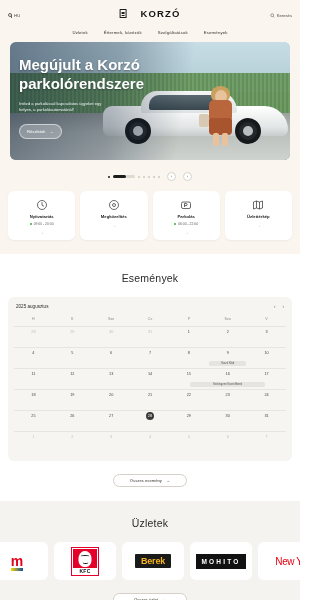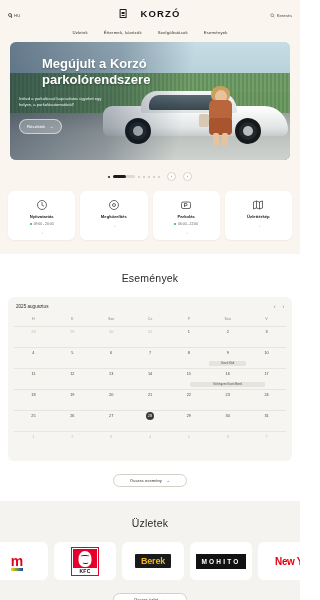--- a/index.html
+++ b/index.html
@@ -82,23 +82,22 @@
   .p-face { position:absolute; left:11px; top:4px; width:12px; height:13px; border-radius:50%; background:#e8c29c; }
   .p-top { position:absolute; left:5px; top:14px; width:23px; height:20px; background:#b9663c; border-radius:5px 5px 3px 3px; }
   .p-skirt { position:absolute; left:5px; top:32px; width:23px; height:17px; background:#a7542f; border-radius:2px 2px 4px 4px; }
   .p-leg { position:absolute; top:47px; width:6px; height:13px; background:#e8c29c; border-radius:2px; }
   .p-leg.l1 { left:9px; } .p-leg.l2 { left:18px; }
   .p-bag { position:absolute; left:-5px; top:28px; width:10px; height:13px; background:#d8c9b4; border-radius:2px; }
 
   .hero-overlay { position:absolute; inset:0; background:linear-gradient(100deg,rgba(12,30,55,.52) 0%,rgba(12,30,55,.30) 38%,rgba(12,30,55,0) 62%); }
   .hero-content { position:absolute; left:9px; top:14px; right:100px; }
   .hero-title {
-    font-size:13px; font-weight:bold; color:#fff; line-height:1.25;
+    font-size:15px; font-weight:bold; color:#fff; line-height:1.25;
     text-shadow:0 1px 2px rgba(0,0,0,.35);
-    margin-left:23px;
   }
   .hero-sub { margin-top:7px; font-size:4.1px; color:#eef2f5; line-height:1.5; width:86px; }
   .hero-btn {
     margin-top:11px; display:inline-flex; align-items:center; gap:4px;
     background:rgba(255,255,255,.26); border:.5px solid rgba(255,255,255,.55);
     color:#fff; font-size:4.2px; border-radius:9px; padding:4px 7px; cursor:pointer;
     backdrop-filter:blur(2px);
   }
   .carousel { display:flex; align-items:center; justify-content:center; gap:5px; padding:6px 0 8px; background:#faf6ef; }
   .track { display:flex; align-items:center; gap:3px; }
@@ -178,21 +177,21 @@
     width:13px; height:16px; background:#fff; border-radius:48% 48% 42% 42%; }
   .l-kfc .face:before { content:""; position:absolute; left:2px; top:4px; width:9px; height:2px;
     border-top:1.4px solid #111; border-radius:50%; }
   .l-kfc .face:after { content:""; position:absolute; left:3.5px; top:8.5px; width:6px; height:4px;
     border-bottom:1.3px solid #111; border-radius:0 0 50% 50%; }
   .l-kfc b { background:#fff; color:#111; font-size:5px; letter-spacing:.3px; padding:0 2px; width:100%; text-align:center; }
   .l-libri { background:#1a1a1a; color:#f6b41f; font-size:9px; font-weight:bold;
     padding:2px 6px; border-radius:1px; letter-spacing:-.2px; }
   .l-mohito { background:#111; color:#fff; font-size:6.5px; letter-spacing:2.2px;
     padding:4px 5px; font-weight:bold; }
-  .l-ny { font-size:10px; font-weight:bold; color:#e3000f; letter-spacing:-.4px; white-space:nowrap; }
+  .l-ny { font-size:10px; font-weight:normal; color:#e3000f; letter-spacing:-.4px; white-space:nowrap; }
 </style>
 </head>
 <body>
 
 <div class="page">
 
   <div class="topbar">
     <div class="lang">
       <span class="globe"></span>
       <span>HU</span>

